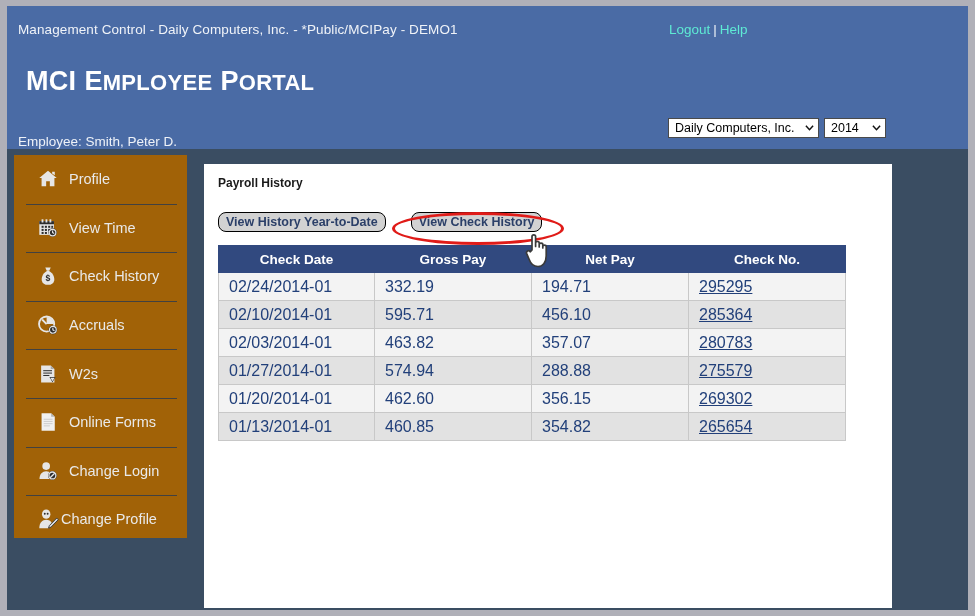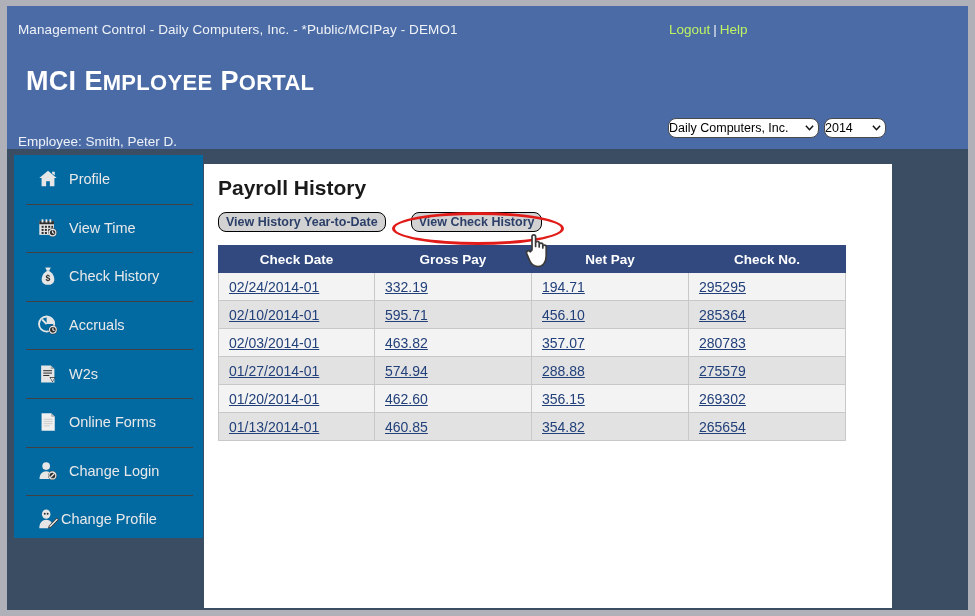--- a/index.html
+++ b/index.html
@@ -30,21 +30,21 @@
   }
   .crumb {
     position: absolute; left: 11px; top: 16px;
     font-size: 13.5px; color: #f0f3f8;
     white-space: nowrap; letter-spacing: .1px;
   }
   .authlinks {
     position: absolute; left: 662px; top: 16px;
     font-size: 13.5px; color: #f0f3f8; white-space: nowrap;
   }
-  .authlinks a { color: #bef264; text-decoration: none; }
+  .authlinks a { color: #5eead4; text-decoration: none; }
   .authlinks .sep { padding: 0 3px; }
   .portal-title {
     position: absolute; left: 19px; top: 60px;
     font-size: 27px; font-weight: bold; color: #ffffff;
     letter-spacing: .3px;
   }
   .portal-title .sc { font-size: 22px; margin-top: 20px; }
   .employee {
     position: absolute; left: 11px; top: 128px;
     font-size: 13.5px; color: #eef2f8; white-space: nowrap;
@@ -52,33 +52,33 @@
   .selectors {
     position: absolute; left: 661px; top: 112px;
     display: flex; gap: 5px; align-items: center;
   }
   .sel {
     appearance: none; -webkit-appearance: none;
     background: #ffffff; color: #000000;
     border: 1px solid #4a4a4a;
     font-family: "Liberation Sans", sans-serif;
     font-size: 12.5px; height: 20px;
-    padding: 0 20px 0 0; line-height: 18px;
-    border-radius: 8px;
+    padding: 0 20px 0 6px; line-height: 18px;
+    border-radius: 0;
   }
   .selwrap { position: relative; display: inline-block; }
   .selwrap .chev {
     position: absolute; right: 5px; top: 5px;
     width: 9px; height: 9px; pointer-events: none;
   }
   
   .sidebar {
     position: absolute; left: 7px; top: 149px;
-    width: 189px; height: 383px;
-    background: #0369a1;
+    width: 173px; height: 383px;
+    background: #a16207;
   }
   .navitem {
     position: relative;
     height: 48.6px;
     display: flex; align-items: center;
     padding-left: 22px;
     color: #e9e9e9; font-size: 14.5px;
     cursor: pointer;
   }
   .navitem + .navitem::before {
@@ -95,21 +95,21 @@
   .navitem .lbl { white-space: nowrap; }
   .navitem.tight .ico { margin-right: 1px; }
   
   .content {
     position: absolute; left: 197px; top: 158px;
     width: 688px; height: 444px;
     background: #ffffff;
   }
   .pagetitle {
     position: absolute; left: 14px; top: 12px;
-    font-size: 21px; font-weight: bold; color: #1a1a1a;
+    font-size: 12px; font-weight: bold; color: #1a1a1a;
   }
   .btnrow { position: absolute; left: 14px; top: 48px; display: flex; gap: 25px; }
   .btn {
     background: #d2d2d2;
     border: 1px solid #000000;
     color: #2b3f68; font-weight: bold;
     font-family: "Liberation Sans", sans-serif;
     font-size: 12.5px;
     height: 20px; padding: 0 7px;
     line-height: 18px; white-space: nowrap;
@@ -118,25 +118,24 @@
   
   .tablewrap { position: absolute; left: 14px; top: 81px; width: 627px; }
   table.payroll { border-collapse: collapse; width: 627px; table-layout: fixed; }
   table.payroll th {
     background: #31497f;
     color: #ffffff; font-size: 13.5px; font-weight: bold;
     height: 27px; text-align: center;
     border: 1px solid #31497f;
   }
   table.payroll td {
-    font-size: 14px; color: #22407a;
+    font-size: 16px; color: #22407a;
     height: 28px; padding-left: 10px;
     border: 1px solid #c8c8c8;
     white-space: nowrap;
-    text-decoration: underline;
   }
   table.payroll tbody tr:nth-child(odd) td { background: #f3f3f3; }
   table.payroll tbody tr:nth-child(even) td { background: #e2e2e2; }
   table.payroll td a { color: #22407a; text-decoration: underline; }
   col.c1 { width: 156px; } col.c2 { width: 157px; }
   col.c3 { width: 157px; } col.c4 { width: 157px; }
   
   .ellipse {
     position: absolute; left: 385px; top: 206px;
     width: 172px; height: 33px;

